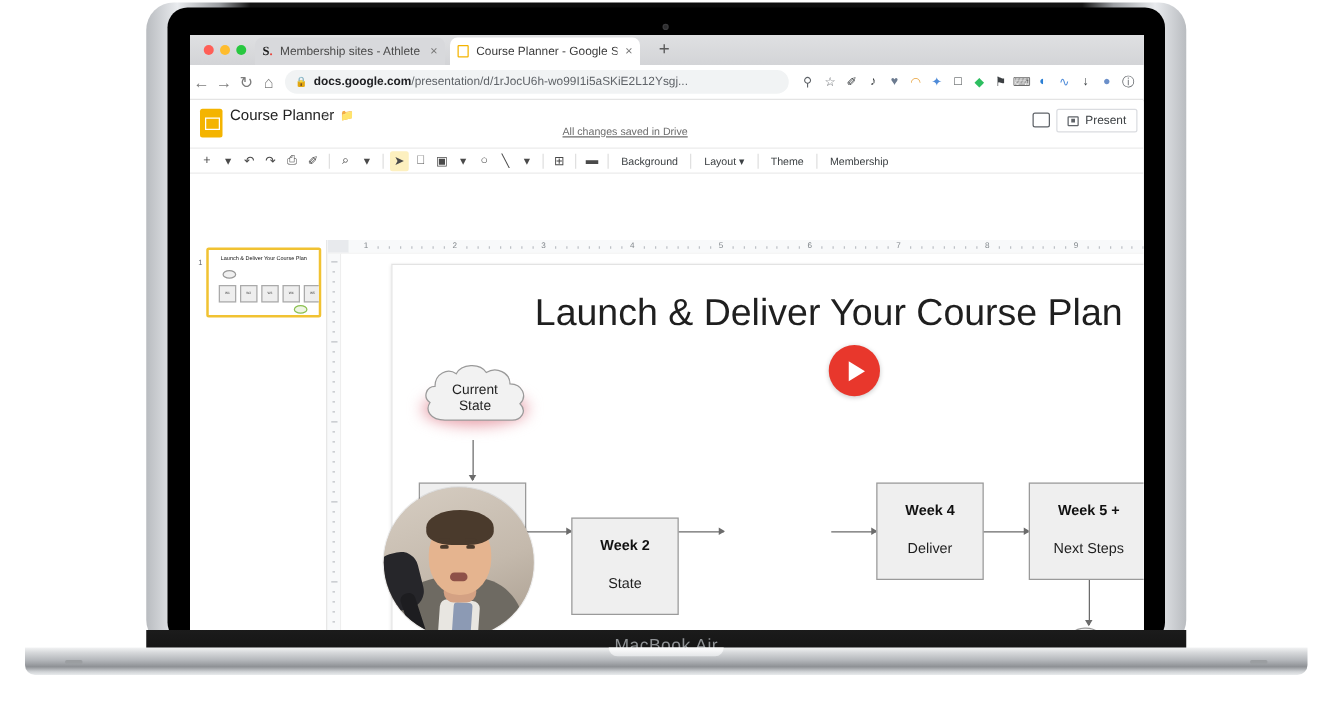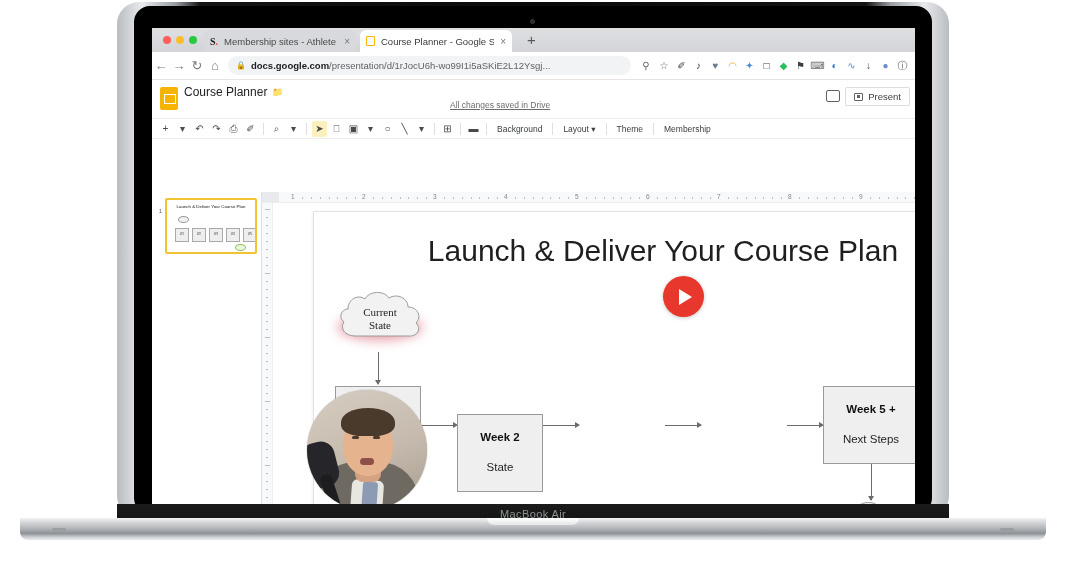--- a/index.html
+++ b/index.html
@@ -49,21 +49,21 @@
     background: linear-gradient(180deg,#1b1b1b 0%,#151515 60%,#111 100%);
     border-bottom-left-radius: 10px;
     border-bottom-right-radius: 10px;
   }
   #macbook-label {
     position: absolute;
     width: 100%;
     top: 4px;
     text-align: center;
     color: #8f9295;
-    font-size: 11px;
+    font-size: 14px;
     letter-spacing: .4px;
     font-family: "Liberation Sans", sans-serif;
     text-decoration: underline;
   }
   #laptop-base {
     position: absolute;
     left: 20px; top: 518px;
     width: 1026px; height: 22px;
     background: linear-gradient(180deg,#f2f3f4 0%,#d7d9db 18%,#b4b7bb 46%,#8e9195 70%,#cfd2d5 88%,#e9ebed 100%);
     border-bottom-left-radius: 8px;
@@ -205,21 +205,21 @@
   }
   #slide-title {
     position:absolute; left:0; right:0; top:22px; text-align:center;
     font-size:30px; color:#1f1f1f; font-family:"Liberation Sans", sans-serif; font-weight:400;
   }
   .cloud-wrap { position:absolute; }
   .cloud-glow { position:absolute; left:4px; top:24px; width:84px; height:26px; border-radius:50%; filter:blur(6px); }
   .cloud-svg { position:relative; }
   .cloud-label {
     position:absolute; left:0; width:92px; top:16px; text-align:center;
-    font-size:11px; color:#1f1f1f; line-height:13px;font-family:Liberation Serif, serif;
+    font-size:11px; color:#1f1f1f; line-height:13px;
   }
   .wbox {
     position:absolute; width:86px; height:78px;
     background:#efefef; border:1px solid #9a9a9a;
     display:flex; flex-direction:column; align-items:center; justify-content:space-between;
     padding:16px 2px 18px;
   }
   .wbox .wk { font-size:11.5px; font-weight:bold; color:#111; }
   .wbox .wl { font-size:11.5px; color:#1f1f1f; }
   .arrow-h { position:absolute; height:1px; background:#6b6b6b; }
@@ -538,20 +538,24 @@
           <div class="arrow-h" style="left:107px; top:213px; width:36px;"></div>
 
           <div class="wbox" style="left:143px; top:174px;margin-top:28px;">
             <span class="wk">Week 2</span>
             <span class="wl">State</span>
           </div>
           <div class="arrow-h" style="left:229px; top:213px; width:36px;"></div>
 
           <div class="arrow-h" style="left:351px; top:213px; width:36px;"></div>
 
+          <div class="wbox" style="left:387px; top:174px;">
+            <span class="wk">Week 4</span>
+            <span class="wl">Deliver</span>
+          </div>
           <div class="arrow-h" style="left:473px; top:213px; width:36px;"></div>
 
           <div class="wbox" style="left:509px; top:174px; width:96px;">
             <span class="wk">Week 5 +</span>
             <span class="wl">Next Steps</span>
           </div>
 
           <div class="arrow-v" style="left:557px; top:252px; height:36px;"></div>
 
           <div class="cloud-wrap" style="left:511px; top:288px; width:92px; height:62px;">

